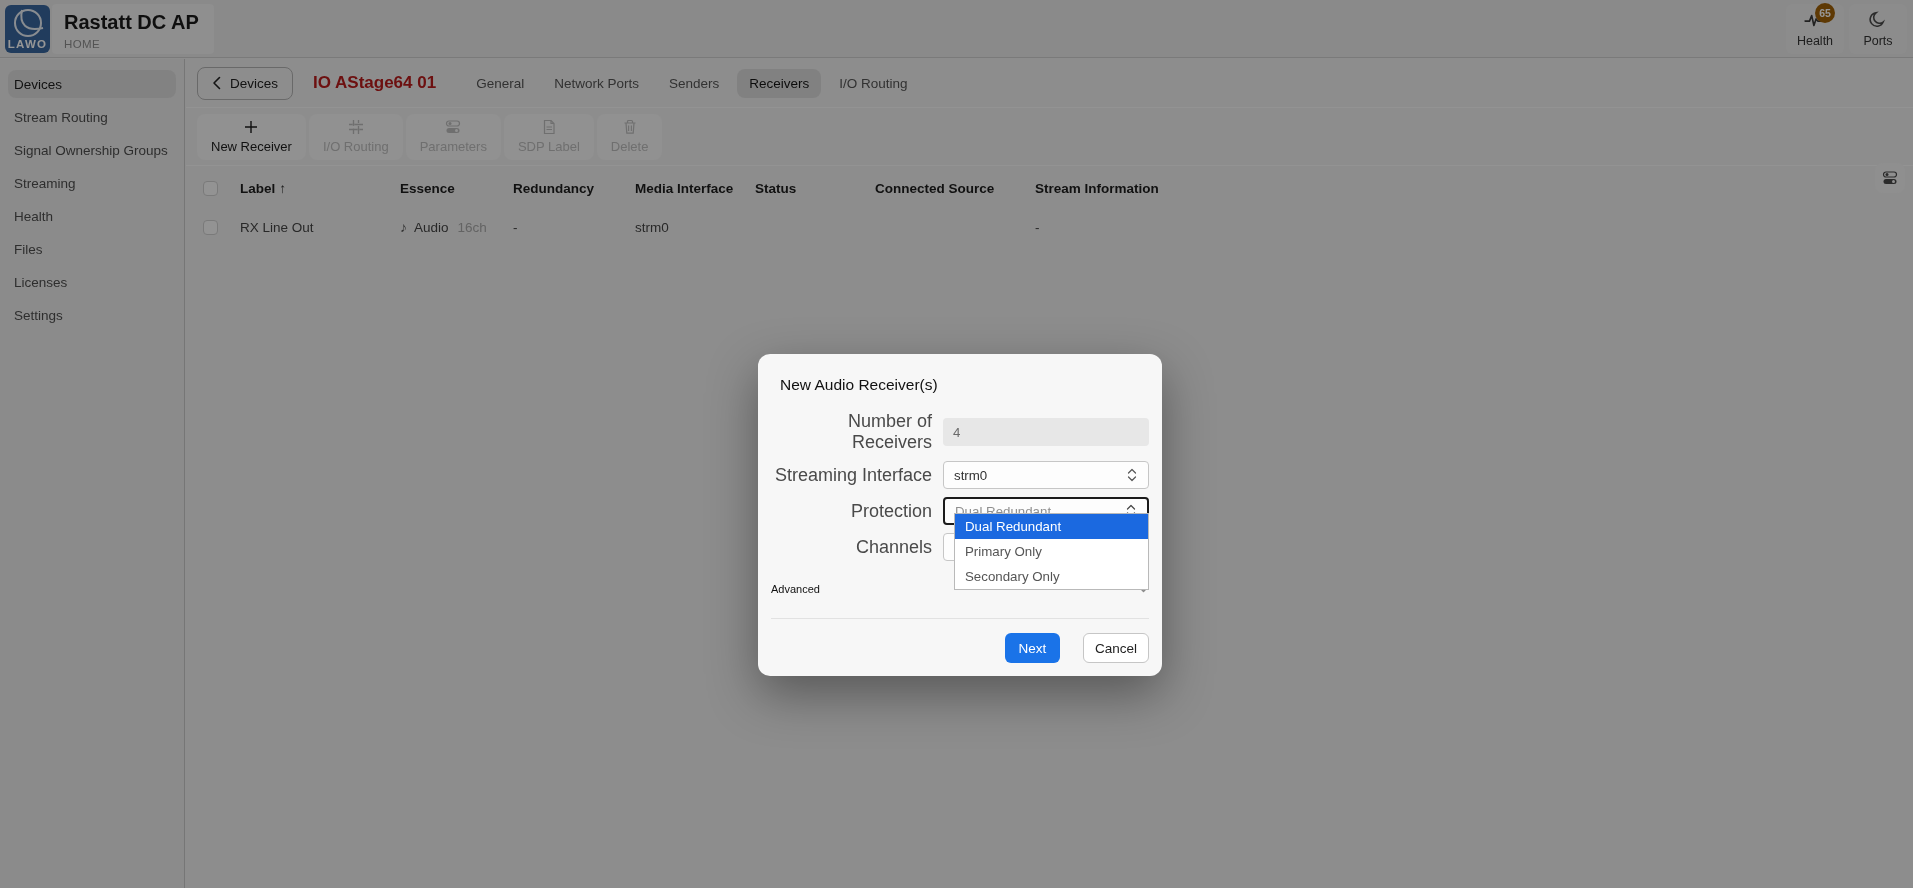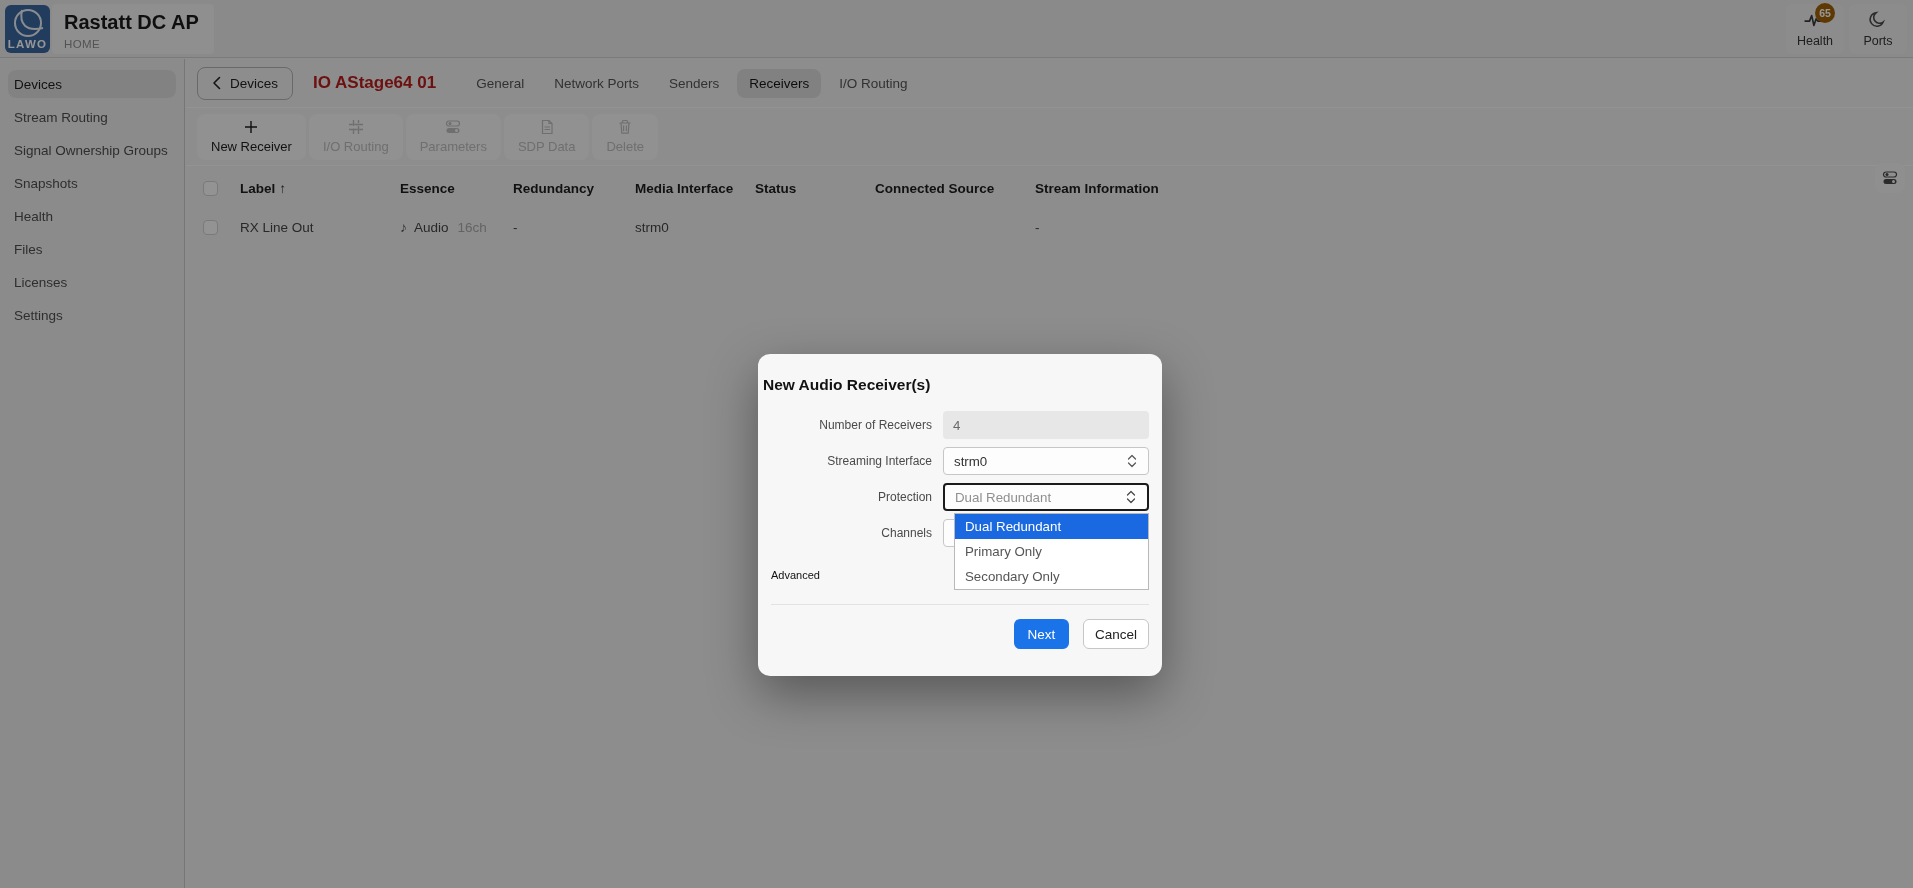--- a/index.html
+++ b/index.html
@@ -78,40 +78,40 @@
   .note-glyph { font-size:14px; color:#555; }
   .ch-count { color:#a9a9a9; margin-left:2px; }
   .columns-btn { position:absolute; right:8px; top:-3px; width:30px; height:30px;
     background:#f3f3f3; border-radius:8px; display:flex; align-items:center; justify-content:center; }
 
   
   .backdrop { position:absolute; inset:0; background:rgba(0,0,0,0.41); z-index:10; }
   .modal { position:absolute; left:758px; top:354px; width:404px; height:322px;
     background:#f7f7f7; border-radius:12px; z-index:20;
     box-shadow:0 18px 50px rgba(0,0,0,0.38); }
-  .modal-title { font-size:15.5px; font-weight:bold; color:#121212; padding:22px 13px 17px 5px; }
+  .modal-title { font-size:15.5px; font-weight:normal; color:#121212; padding:22px 13px 17px 22px; }
   .mform { position:relative; padding:0 13px; }
   .frow { display:flex; align-items:center; margin-bottom:8px; }
-  .flabel { flex:0 0 172px; text-align:right; font-size:12px; color:#4a4a4a; padding-right:11px; }
+  .flabel { flex:0 0 172px; text-align:right; font-size:18px; color:#4a4a4a; padding-right:11px; }
   .control { flex:1; height:28px; border-radius:4px; display:flex; align-items:center;
     padding:0 10px; font-size:13.3px; }
   .control.disabled { background:#e7e7e7; color:#6a6a6a; }
   .control.select { background:#fdfdfd; border:1px solid #c6c6c6; color:#333;
     justify-content:space-between; }
   .control.select.focused { border:2px solid #1b1b1b; color:#8f8f8f; }
   .dropdown { position:absolute; left:196px; top:102px; width:195px; background:#ffffff;
     border:1px solid #b9b9b9; z-index:5; }
   .opt { height:25px; display:flex; align-items:center; padding:0 10px;
     font-size:13.3px; color:#555; }
   .opt.selected { background:#1b69e0; color:#fff; }
   .advanced { display:flex; justify-content:space-between; align-items:center;
     margin-top:22px; padding:0 13px; }
   .advanced .alabel { font-size:11px; font-weight:normal; color:#111; }
   .mdivider { border-top:1px solid #e2e2e2; margin:23px 13px 0 13px; }
-  .mfooter { display:flex; justify-content:flex-end; gap:14px; padding:14px 13px 0 13px; }
+  .mfooter { display:flex; justify-content:flex-end; gap:23px; padding:14px 13px 0 13px; }
   .btn { height:30px; border-radius:6px; font-size:13.5px; display:flex;
     align-items:center; justify-content:center; }
   .btn.primary { background:#1a73e8; color:#fff; width:55px; border:none; }
   .btn.secondary { background:#fff; color:#222; border:1px solid #c6c6c6; width:66px; }
 </style>
 </head>
 <body>
 
 <div class="app">
 
@@ -145,21 +145,21 @@
         </span>
         <span class="tlabel">Ports</span>
       </div>
     </div>
   </div>
 
   <div class="sidebar">
     <div class="side-item active">Devices</div>
     <div class="side-item">Stream Routing</div>
     <div class="side-item">Signal Ownership Groups</div>
-    <div class="side-item">Snapshots</div>
+    <div class="side-item">Streaming</div>
     <div class="side-item">Health</div>
     <div class="side-item">Files</div>
     <div class="side-item">Licenses</div>
     <div class="side-item">Settings</div>
   </div>
 
   <div class="content">
 
     <div class="page-header">
       <button class="back-btn">
@@ -201,21 +201,21 @@
           <circle cx="11.5" cy="11.5" r="1.5" fill="#f6f6f6"></circle>
         </svg>
         <span>Parameters</span>
       </button>
       <button class="tool-btn disabled">
         <svg width="16" height="16" viewBox="0 0 16 16">
           <path d="M3.5 1.5 H10 L13 4.5 V14.5 H3.5 Z" fill="none" stroke="currentColor" stroke-width="1.2"></path>
           <path d="M10 1.5 V4.5 H13" fill="none" stroke="currentColor" stroke-width="1.2"></path>
           <path d="M5.5 8 H11 M5.5 10.5 H11" stroke="currentColor" stroke-width="1.1"></path>
         </svg>
-        <span>SDP Data</span>
+        <span>SDP Label</span>
       </button>
       <button class="tool-btn disabled">
         <svg width="16" height="16" viewBox="0 0 16 16">
           <path d="M2.5 4 H13.5 M5.5 4 V2.5 A1 1 0 0 1 6.5 1.5 H9.5 A1 1 0 0 1 10.5 2.5 V4" fill="none" stroke="currentColor" stroke-width="1.2"></path>
           <path d="M4 4 L4.8 14.2 H11.2 L12 4" fill="none" stroke="currentColor" stroke-width="1.2"></path>
           <path d="M6.6 6.5 V12 M9.4 6.5 V12" stroke="currentColor" stroke-width="1.1"></path>
         </svg>
         <span>Delete</span>
       </button>
     </div>

